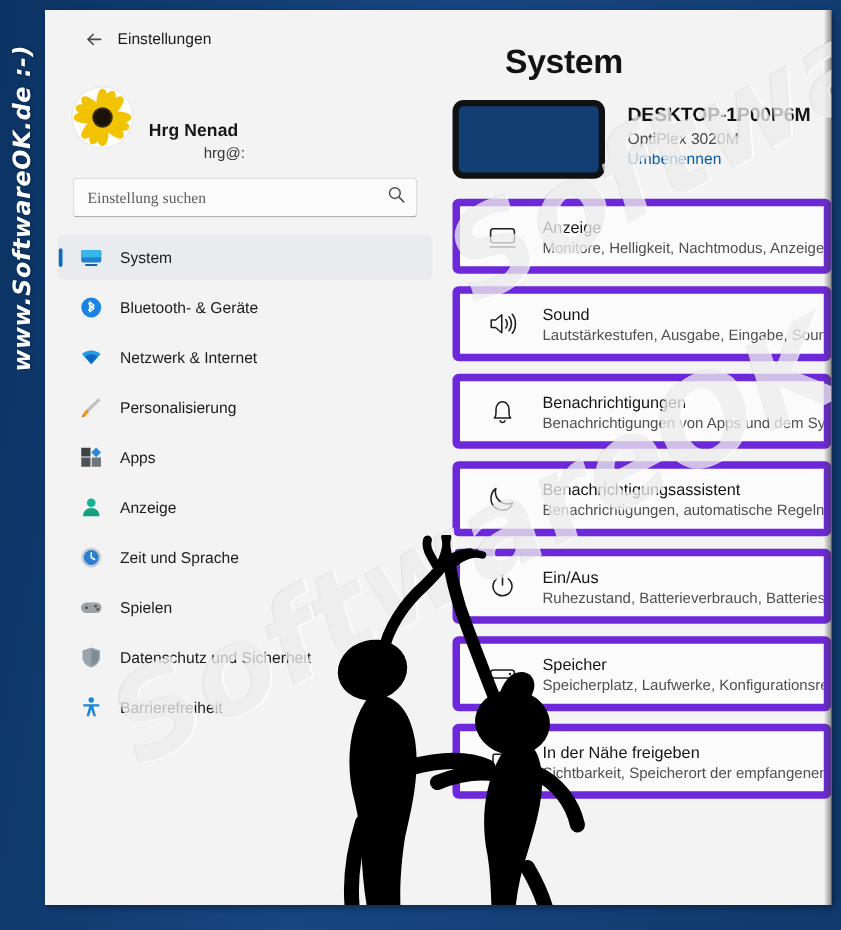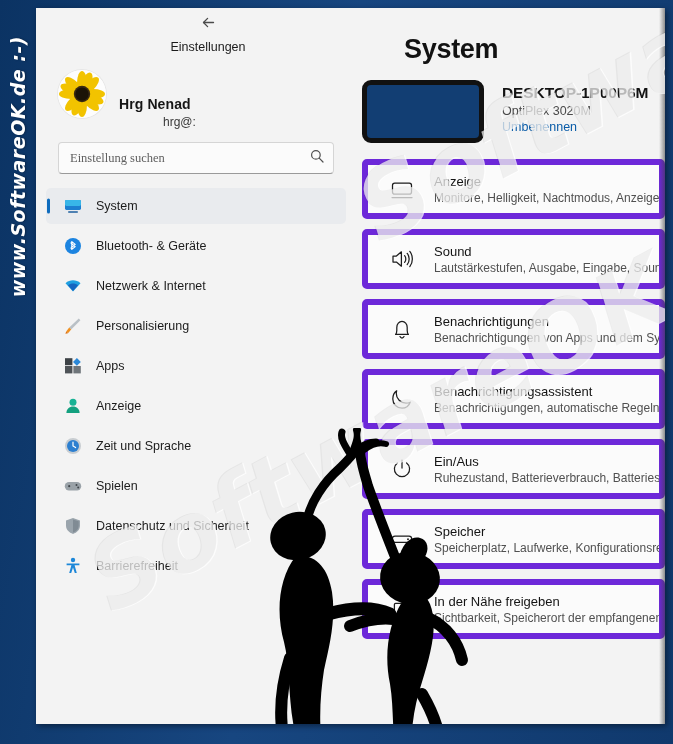--- a/index.html
+++ b/index.html
@@ -74,21 +74,20 @@
     position: relative;
     overflow: hidden;
   }
 
   
   #titlebar {
     height: 46px;
     display: flex; align-items: center;
     padding-left: 24px;
     gap: 4px;
-    flex-direction: column;
   }
   #back-btn {
     width: 30px; height: 30px;
     display: flex; align-items: center; justify-content: center;
     border-radius: 4px;
     color: #4a4a4a;
   }
   #back-btn svg { display: block; }
   #app-title {
     font-size: 12.5px; color: #1b1b1b;

